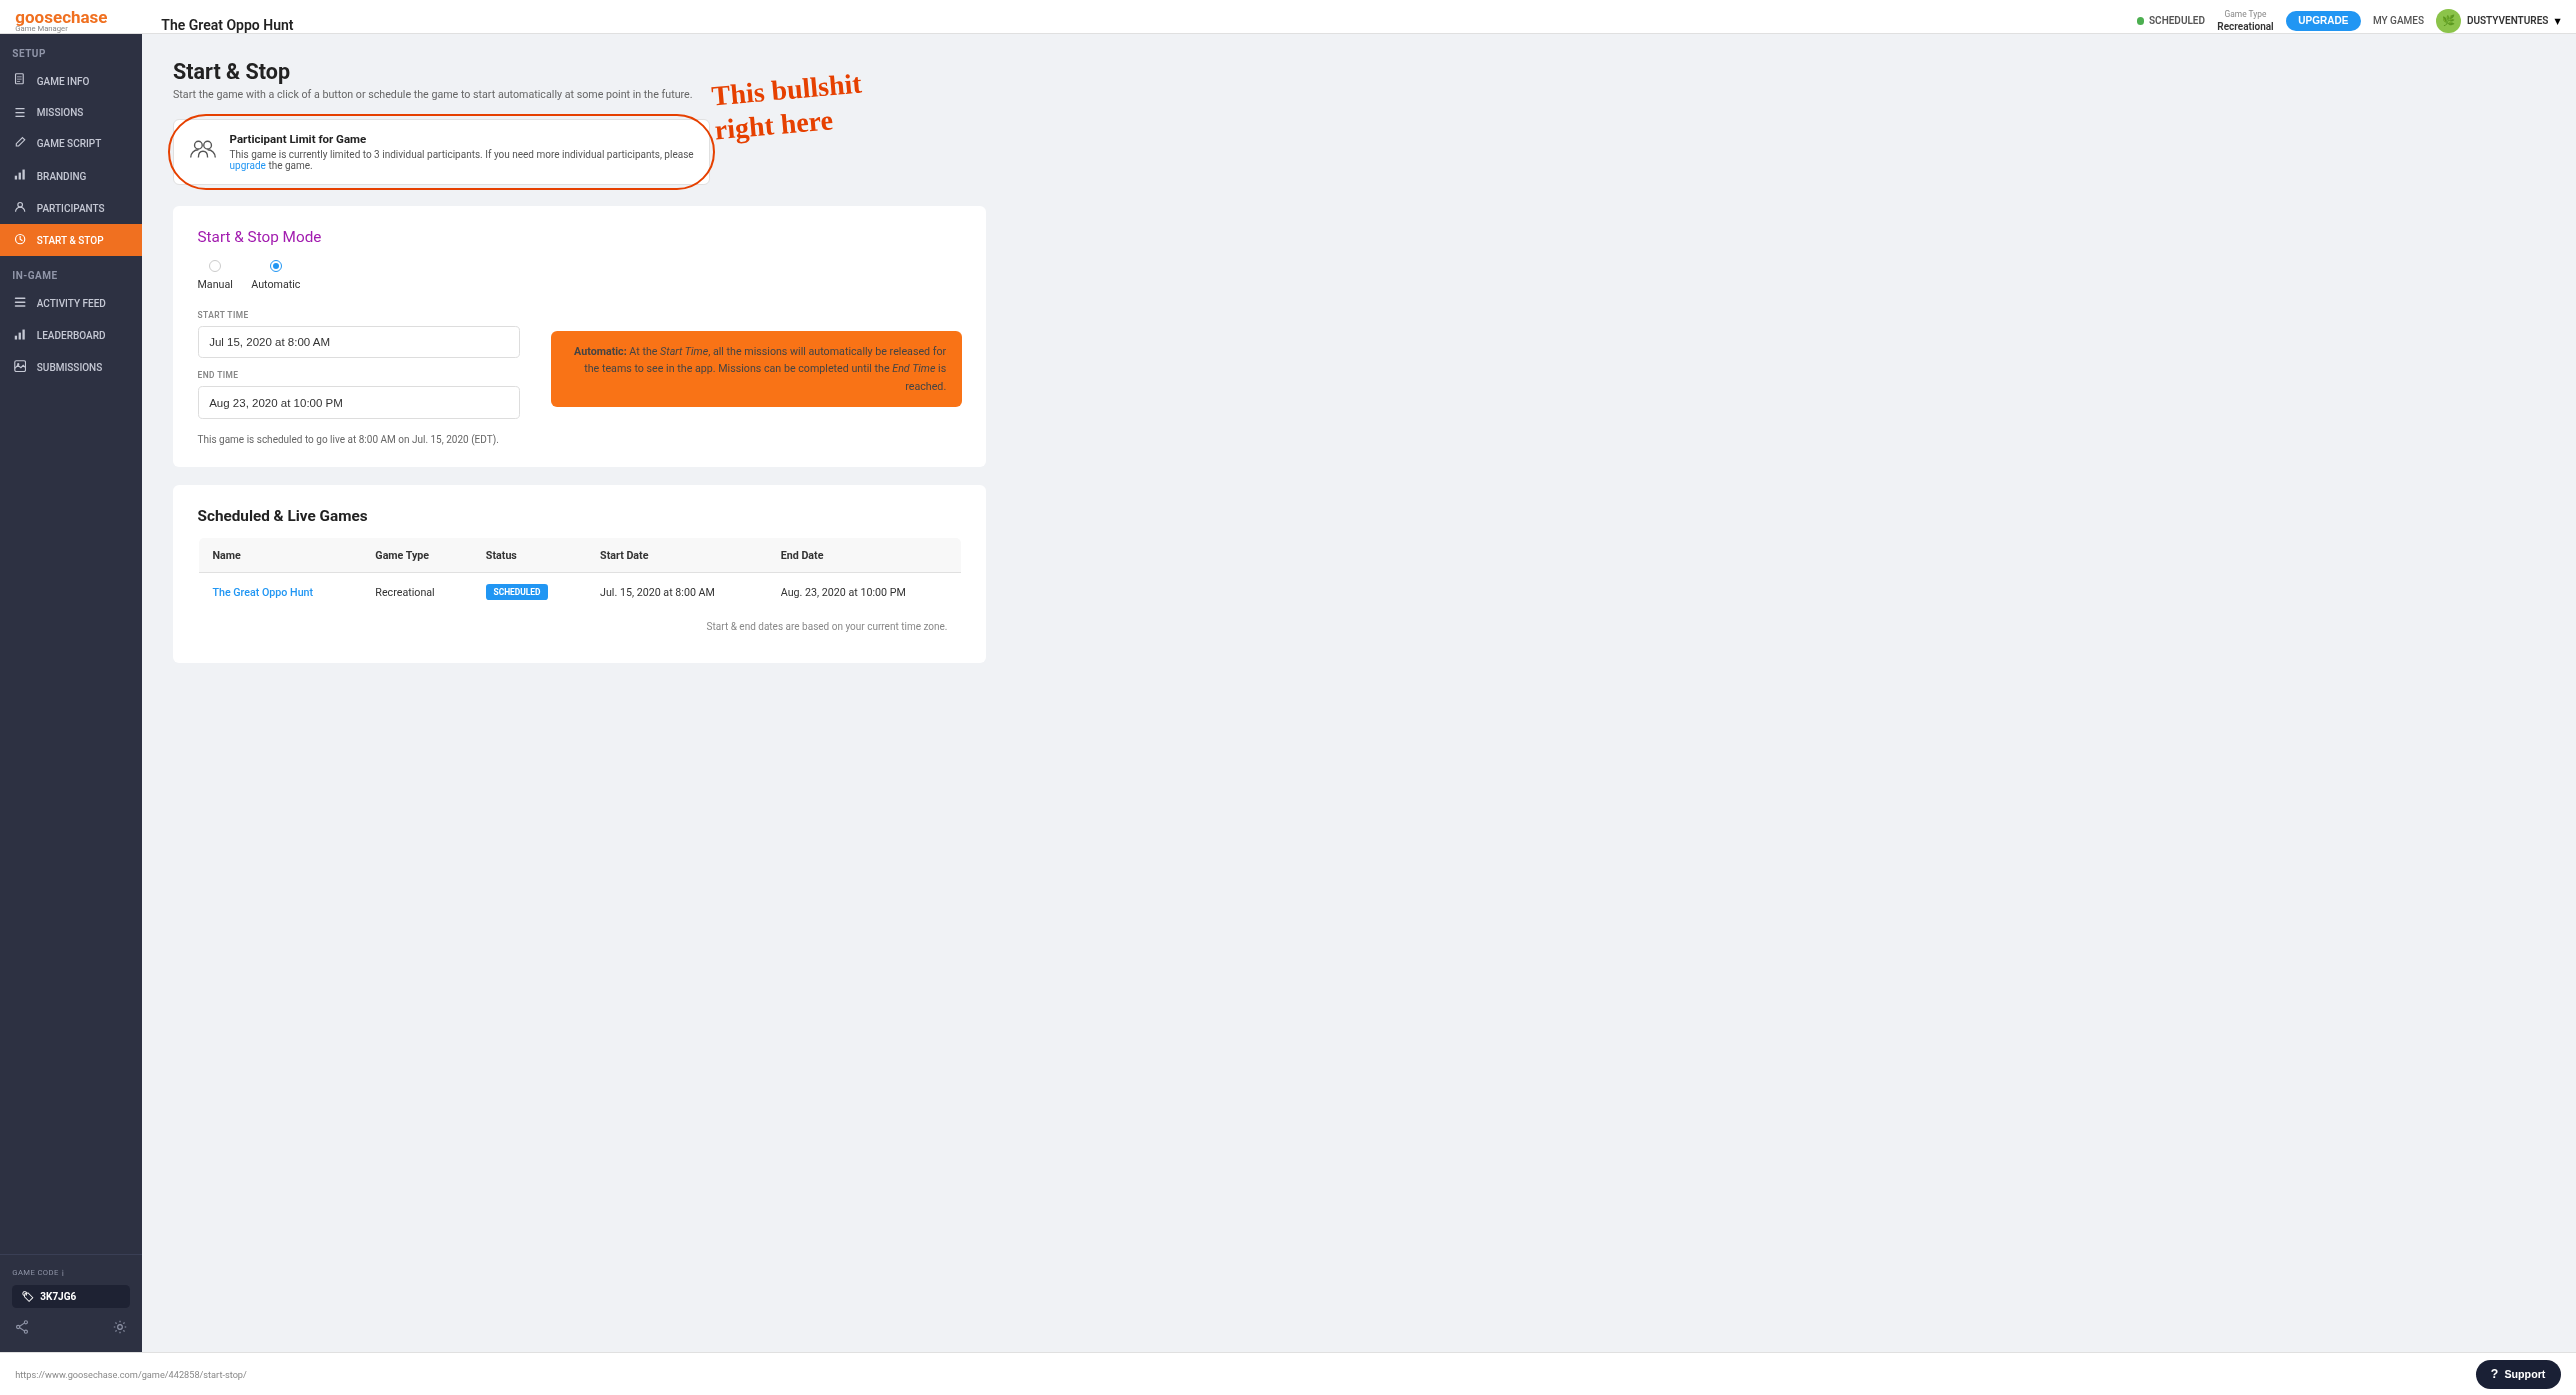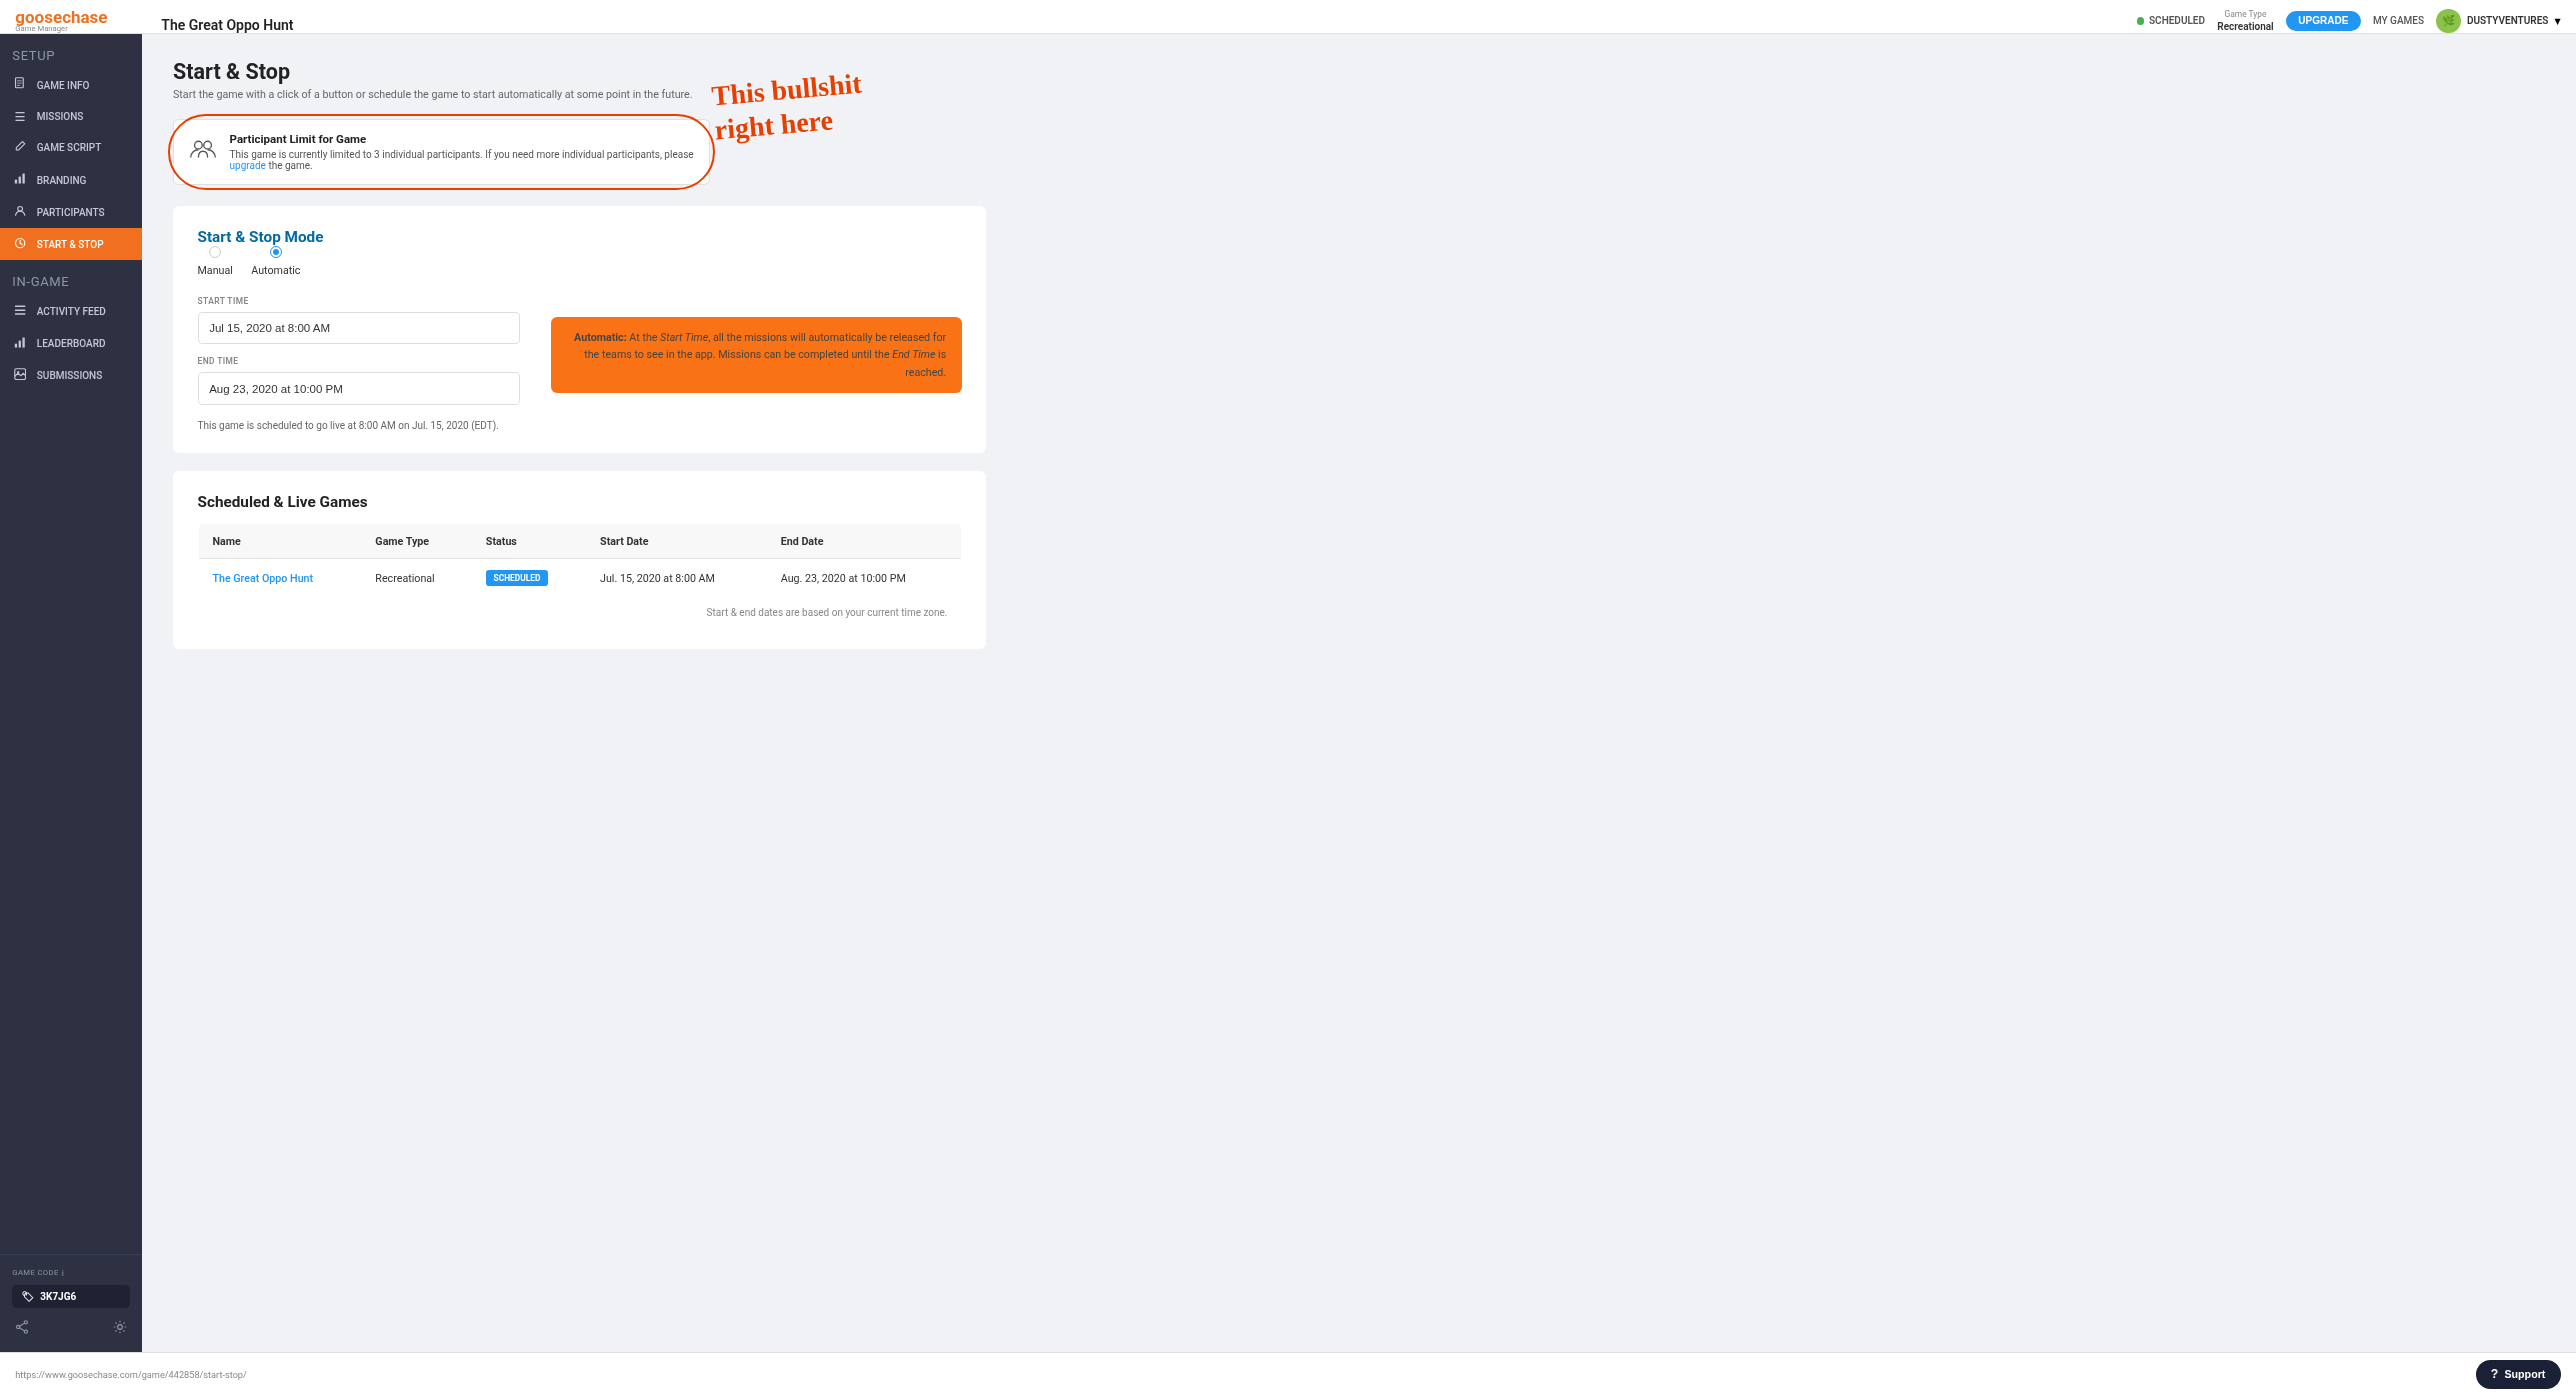--- a/index.html
+++ b/index.html
@@ -25,21 +25,21 @@
     .my-games-link { font-size: 10px; color: #555; font-weight: 500; cursor: pointer; }
     .user-area { display: flex; align-items: center; gap: 6.1px; cursor: pointer; }
     .user-avatar { width: 24.5px; height: 24.5px; border-radius: 50%; background: #8bc34a; display: flex; align-items: center; justify-content: center; font-size: 10.7px; font-weight: 700; color: #fff; overflow: hidden; }
     .user-name { font-size: 10px; font-weight: 600; color: #333; }
 
     
     .main-layout { display: flex; flex: 1; overflow: hidden; }
 
     
     .sidebar { width: 142px; background: #2d3142; display: flex; flex-direction: column; flex-shrink: 0; overflow-y: auto; }
-    .sidebar-section-label { font-size: 13px; color: #9095a8; text-transform: uppercase; padding: 14px 12.3px 6.1px; letter-spacing: 0.05em; font-weight: 400; }
+    .sidebar-section-label { font-size: 10px; color: #9095a8; text-transform: uppercase; padding: 14px 12.3px 6.1px; letter-spacing: 0.05em; font-weight: 700; }
     .sidebar-item { display: flex; align-items: center; gap: 9.2px; padding: 8.4px 12.3px; cursor: pointer; color: #c5c8d4; font-size: 10px; font-weight: 500; transition: background 0.15s; }
     .sidebar-item.active { background: #f07020; color: #fff; }
     .sidebar-item.active .sidebar-icon { color: #fff; }
     .sidebar-icon { font-size: 12.3px; width: 15.3px; text-align: center; flex-shrink: 0; }
     .sidebar-spacer { flex: 1; }
     .sidebar-bottom { padding: 12.3px; border-top: 0.8px solid #3a3f55; }
     .game-code-label { font-size: 7.7px; color: #9095a8; text-transform: uppercase; letter-spacing: 0.05em; display: flex; align-items: center; gap: 3.1px; margin-bottom: 6.1px; }
     .game-code-box { background: #1e2233; border-radius: 4.6px; padding: 6.1px 9.2px; color: #fff; font-size: 10px; font-weight: 700; display: flex; align-items: center; gap: 6.1px; }
     .sidebar-actions { display: flex; justify-content: space-between; margin-top: 9.2px; }
     .sidebar-action-btn { background: none; border: none; color: #9095a8; cursor: pointer; font-size: 12.3px; padding: 3.1px; }
@@ -57,21 +57,21 @@
     .participant-limit-text a { color: #2196f3; text-decoration: none; }
 
     
     .annotation { position: absolute; top: -46px; right: -153px; font-family: 'Segoe UI', cursive; color: #e64000; font-size: 28px; font-weight: 900; transform: rotate(-5deg); pointer-events: none; white-space: nowrap; line-height: 1.2; }
 
     
     .circle-annotation { position: absolute; top: -6.1px; left: -6.1px; right: -6.1px; bottom: -6.1px; border: 2.3px solid #e64000; border-radius: 38px; pointer-events: none; }
 
     
     .section-block { background: #fff; border-radius: 6.1px; padding: 21.5px 24.5px; margin-bottom: 18.4px; max-width: 813px; }
-    .section-title { font-size: 15.3px; font-weight: 700; color: #0369a1; }
+    .section-title { font-size: 15.3px; font-weight: 400; color: #a21caf; margin-bottom: 14px; }
 
     .radio-group { display: flex; gap: 18.4px; margin-bottom: 18.4px; }
     .radio-item { display: flex; align-items: center; gap: 6.1px; font-size: 10.7px; color: #333; cursor: pointer; flex-direction: column; }
     .radio-circle { width: 12.3px; height: 12.3px; border-radius: 50%; border: 1.5px solid #ccc; display: flex; align-items: center; justify-content: center; }
     .radio-circle.selected { border-color: #2196f3; }
     .radio-dot { width: 6.1px; height: 6.1px; border-radius: 50%; background: #2196f3; }
 
     .time-row { display: flex; gap: 31px; align-items: flex-start; }
     .field-label { font-size: 8.4px; color: #888; text-transform: uppercase; letter-spacing: 0.05em; margin-bottom: 6.1px; font-weight: 600; }
     .time-input { width: 100%; border: 0.8px solid #ddd; border-radius: 4.6px; padding: 9.2px 10.7px; font-size: 11.5px; color: #333; background: #fff; margin-bottom: 12.3px; }

